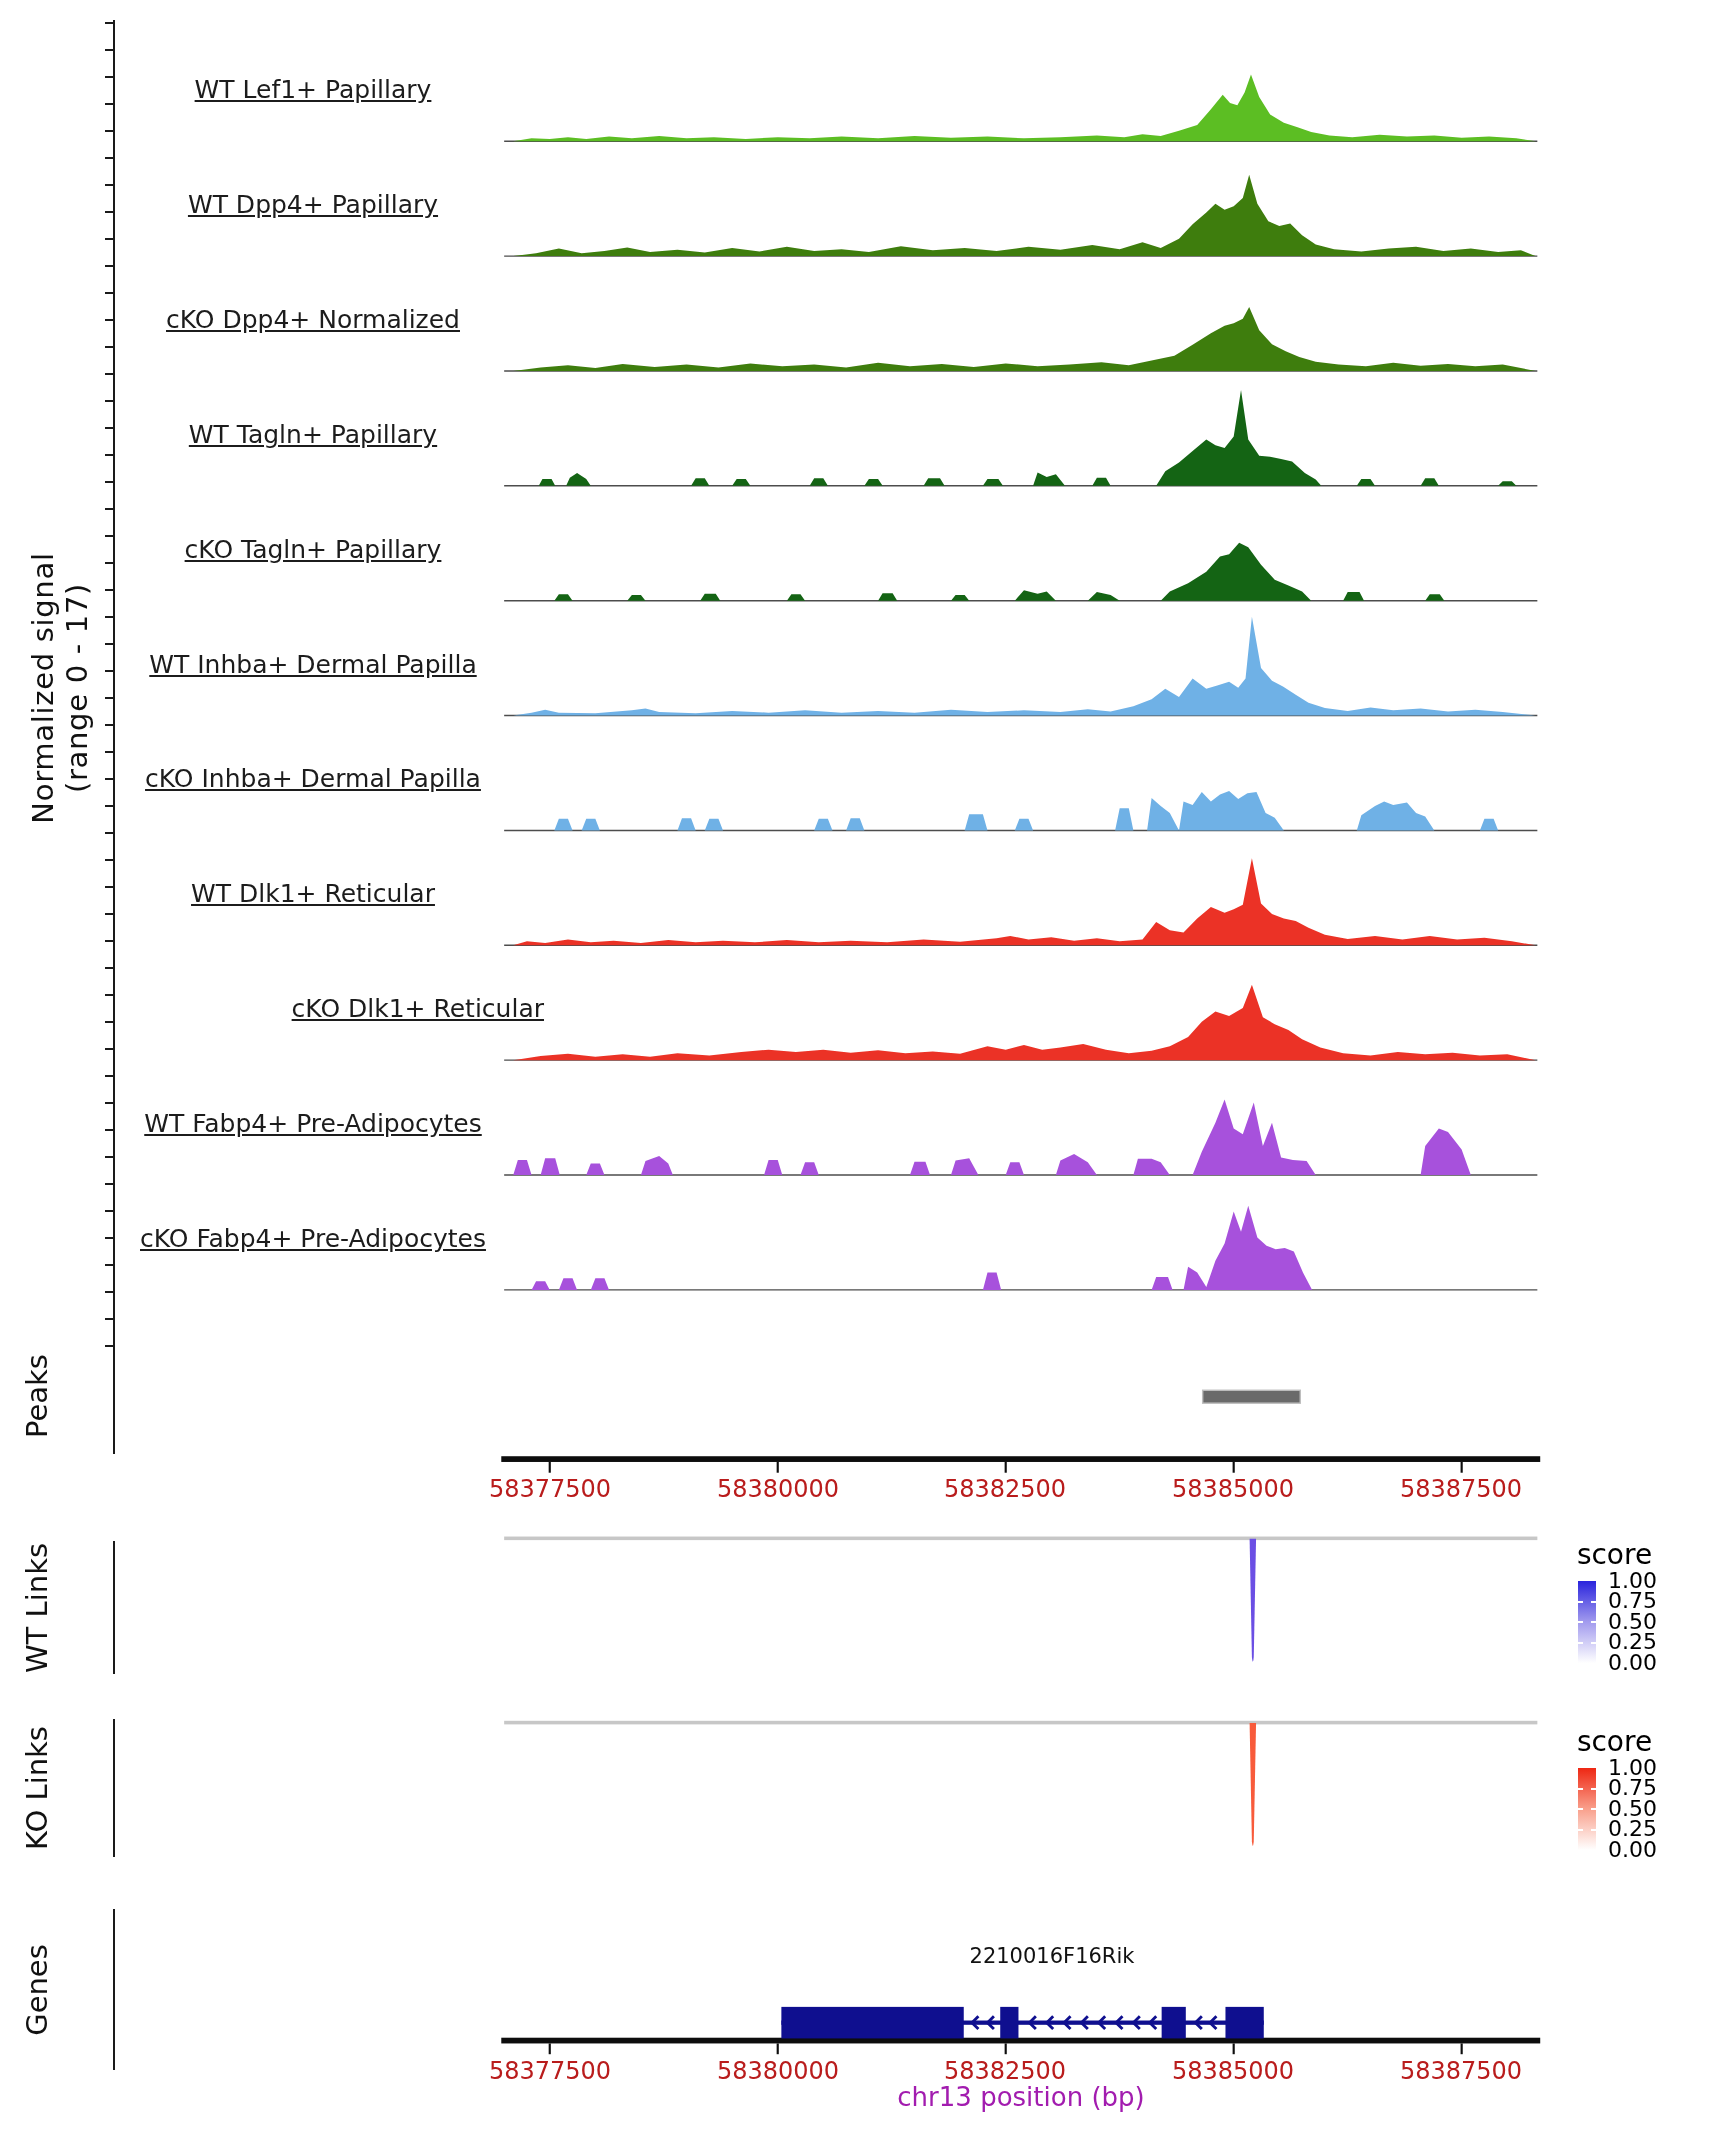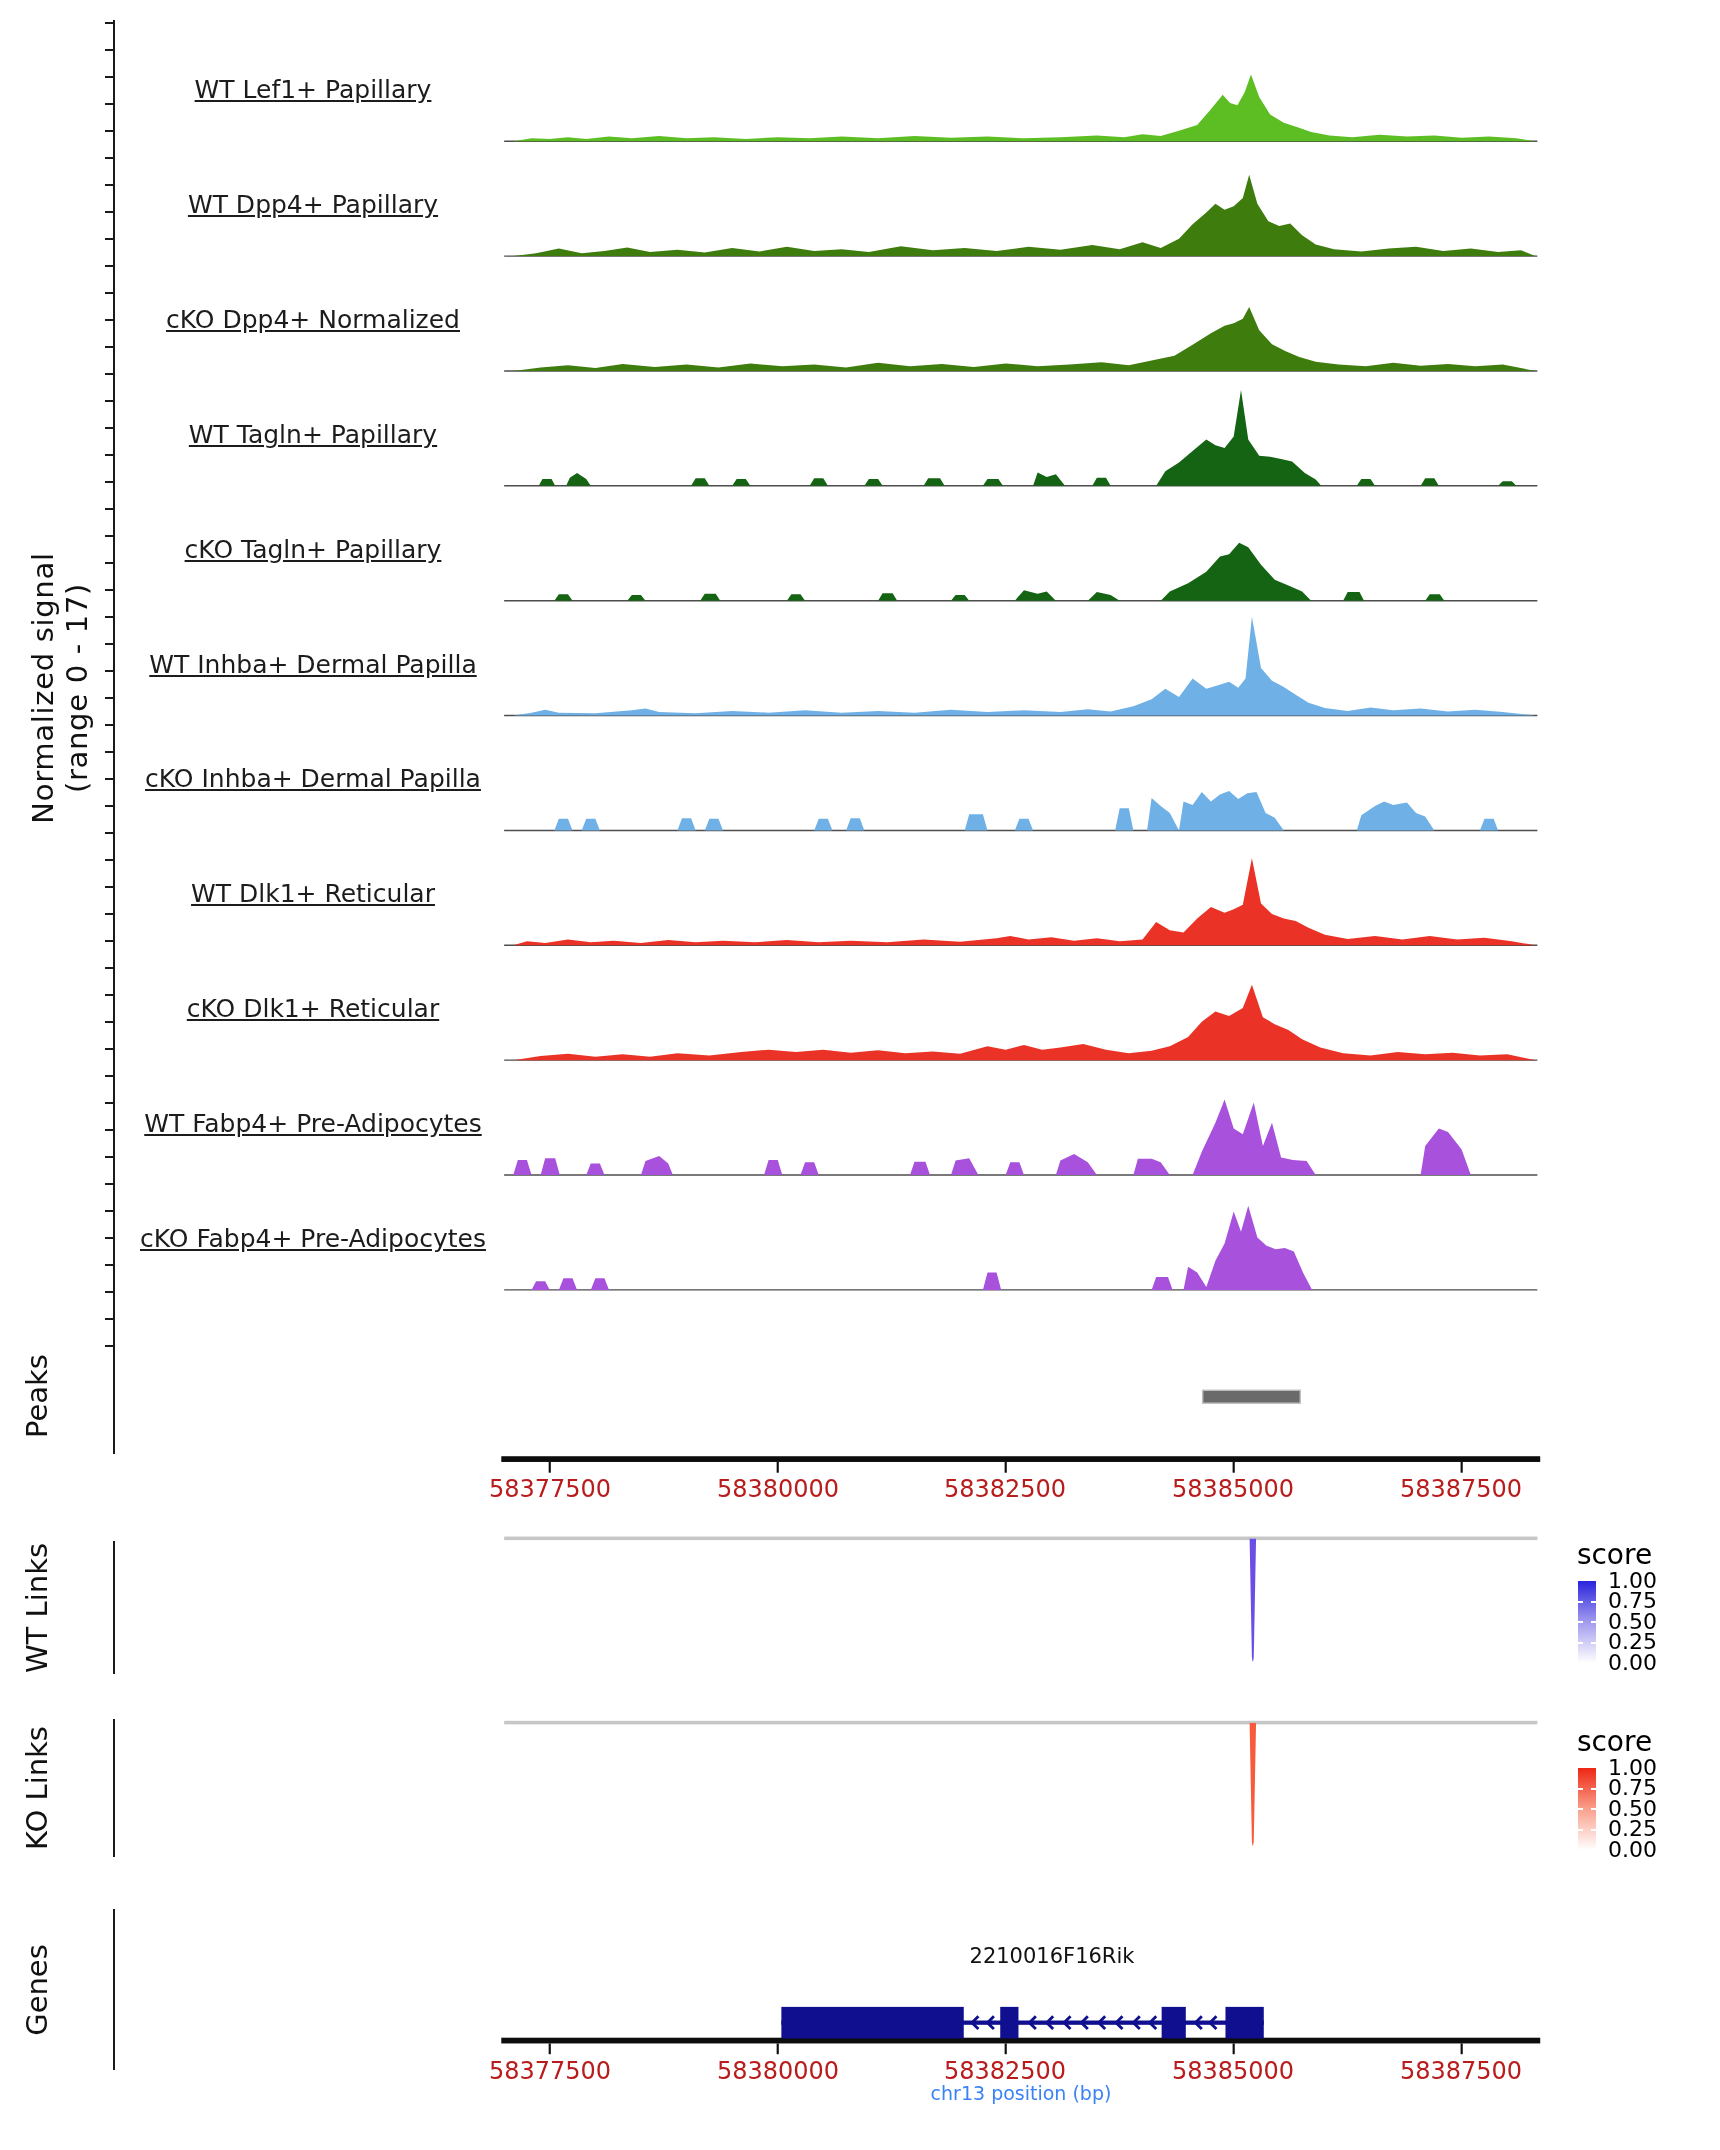--- a/index.html
+++ b/index.html
@@ -9,21 +9,21 @@
   .rot{position:absolute;transform:translate(-50%,-50%) rotate(-90deg);white-space:nowrap;color:#111;}
   .ytitle{font-size:29px;letter-spacing:0.7px;}
   .section-label{font-size:29px;}
   .vline{position:absolute;background:#1a1a1a;}
   .ytick-strip{position:absolute;left:105px;top:21.5px;width:8.6px;height:1332px;
      background:repeating-linear-gradient(to bottom,#1a1a1a 0 2.2px,transparent 2.2px 27px);}
   .track-label{position:absolute;left:82px;width:462px;text-align:center;font-size:25px;
      color:#1c1c1c;white-space:nowrap;text-decoration:underline;}
   .tick-label{position:absolute;transform:translateX(-50%);font-size:24px;color:#b91c1c;white-space:nowrap;}
   .gene-name{position:absolute;transform:translateX(-50%);font-size:21px;color:#111;white-space:nowrap;}
-  .xlabel{position:absolute;transform:translateX(-50%);font-size:19px;color:#3b82f6;white-space:nowrap;}
+  .xlabel{position:absolute;transform:translateX(-50%);font-size:26px;color:#a21caf;white-space:nowrap;}
   .legend{position:absolute;left:1574px;width:143px;}
   .legend-title{position:absolute;left:2.9px;top:0;font-size:28px;color:#000;}
   .legend-bar{position:absolute;left:4.3px;top:43px;width:18px;height:82px;}
   .notch{position:absolute;width:5px;height:2.2px;background:#ffffff;}
   .legend-labels{position:absolute;left:34px;top:33px;display:flex;flex-direction:column;}
   .legend-labels span{font-size:22px;line-height:20.4px;color:#000;}
 </style>
 </head>
 <body>
 
@@ -103,21 +103,21 @@
 
   <div id="track-labels">
       <div class="track-label" style="top: 75px;">WT Lef1+ Papillary</div>
       <div class="track-label" style="top: 190px;">WT Dpp4+ Papillary</div>
       <div class="track-label" style="top: 305px;">cKO Dpp4+ Normalized</div>
       <div class="track-label" style="top: 420px;">WT Tagln+ Papillary</div>
       <div class="track-label" style="top: 535px;">cKO Tagln+ Papillary</div>
       <div class="track-label" style="top: 650px;">WT Inhba+ Dermal Papilla</div>
       <div class="track-label" style="top: 764px;">cKO Inhba+ Dermal Papilla</div>
       <div class="track-label" style="top: 879px;">WT Dlk1+ Reticular</div>
-      <div class="track-label" style="top: 994px;">cKO Dlk1+ Reticular</div>
+      <div class="track-label" style="top: 994px; text-align: right;">cKO Dlk1+ Reticular</div>
       <div class="track-label" style="top: 1109px;">WT Fabp4+ Pre-Adipocytes</div>
       <div class="track-label" style="top: 1224px;">cKO Fabp4+ Pre-Adipocytes</div>
     </div>
   <div id="tick-labels">
       <div class="tick-label" style="left: 550px; top: 1475px;">58377500</div>
       <div class="tick-label" style="left: 778px; top: 1475px;">58380000</div>
       <div class="tick-label" style="left: 1005px; top: 1475px;">58382500</div>
       <div class="tick-label" style="left: 1233px; top: 1475px;">58385000</div>
       <div class="tick-label" style="left: 1461px; top: 1475px;">58387500</div>
       <div class="tick-label" style="left: 550px; top: 2057px;">58377500</div>

